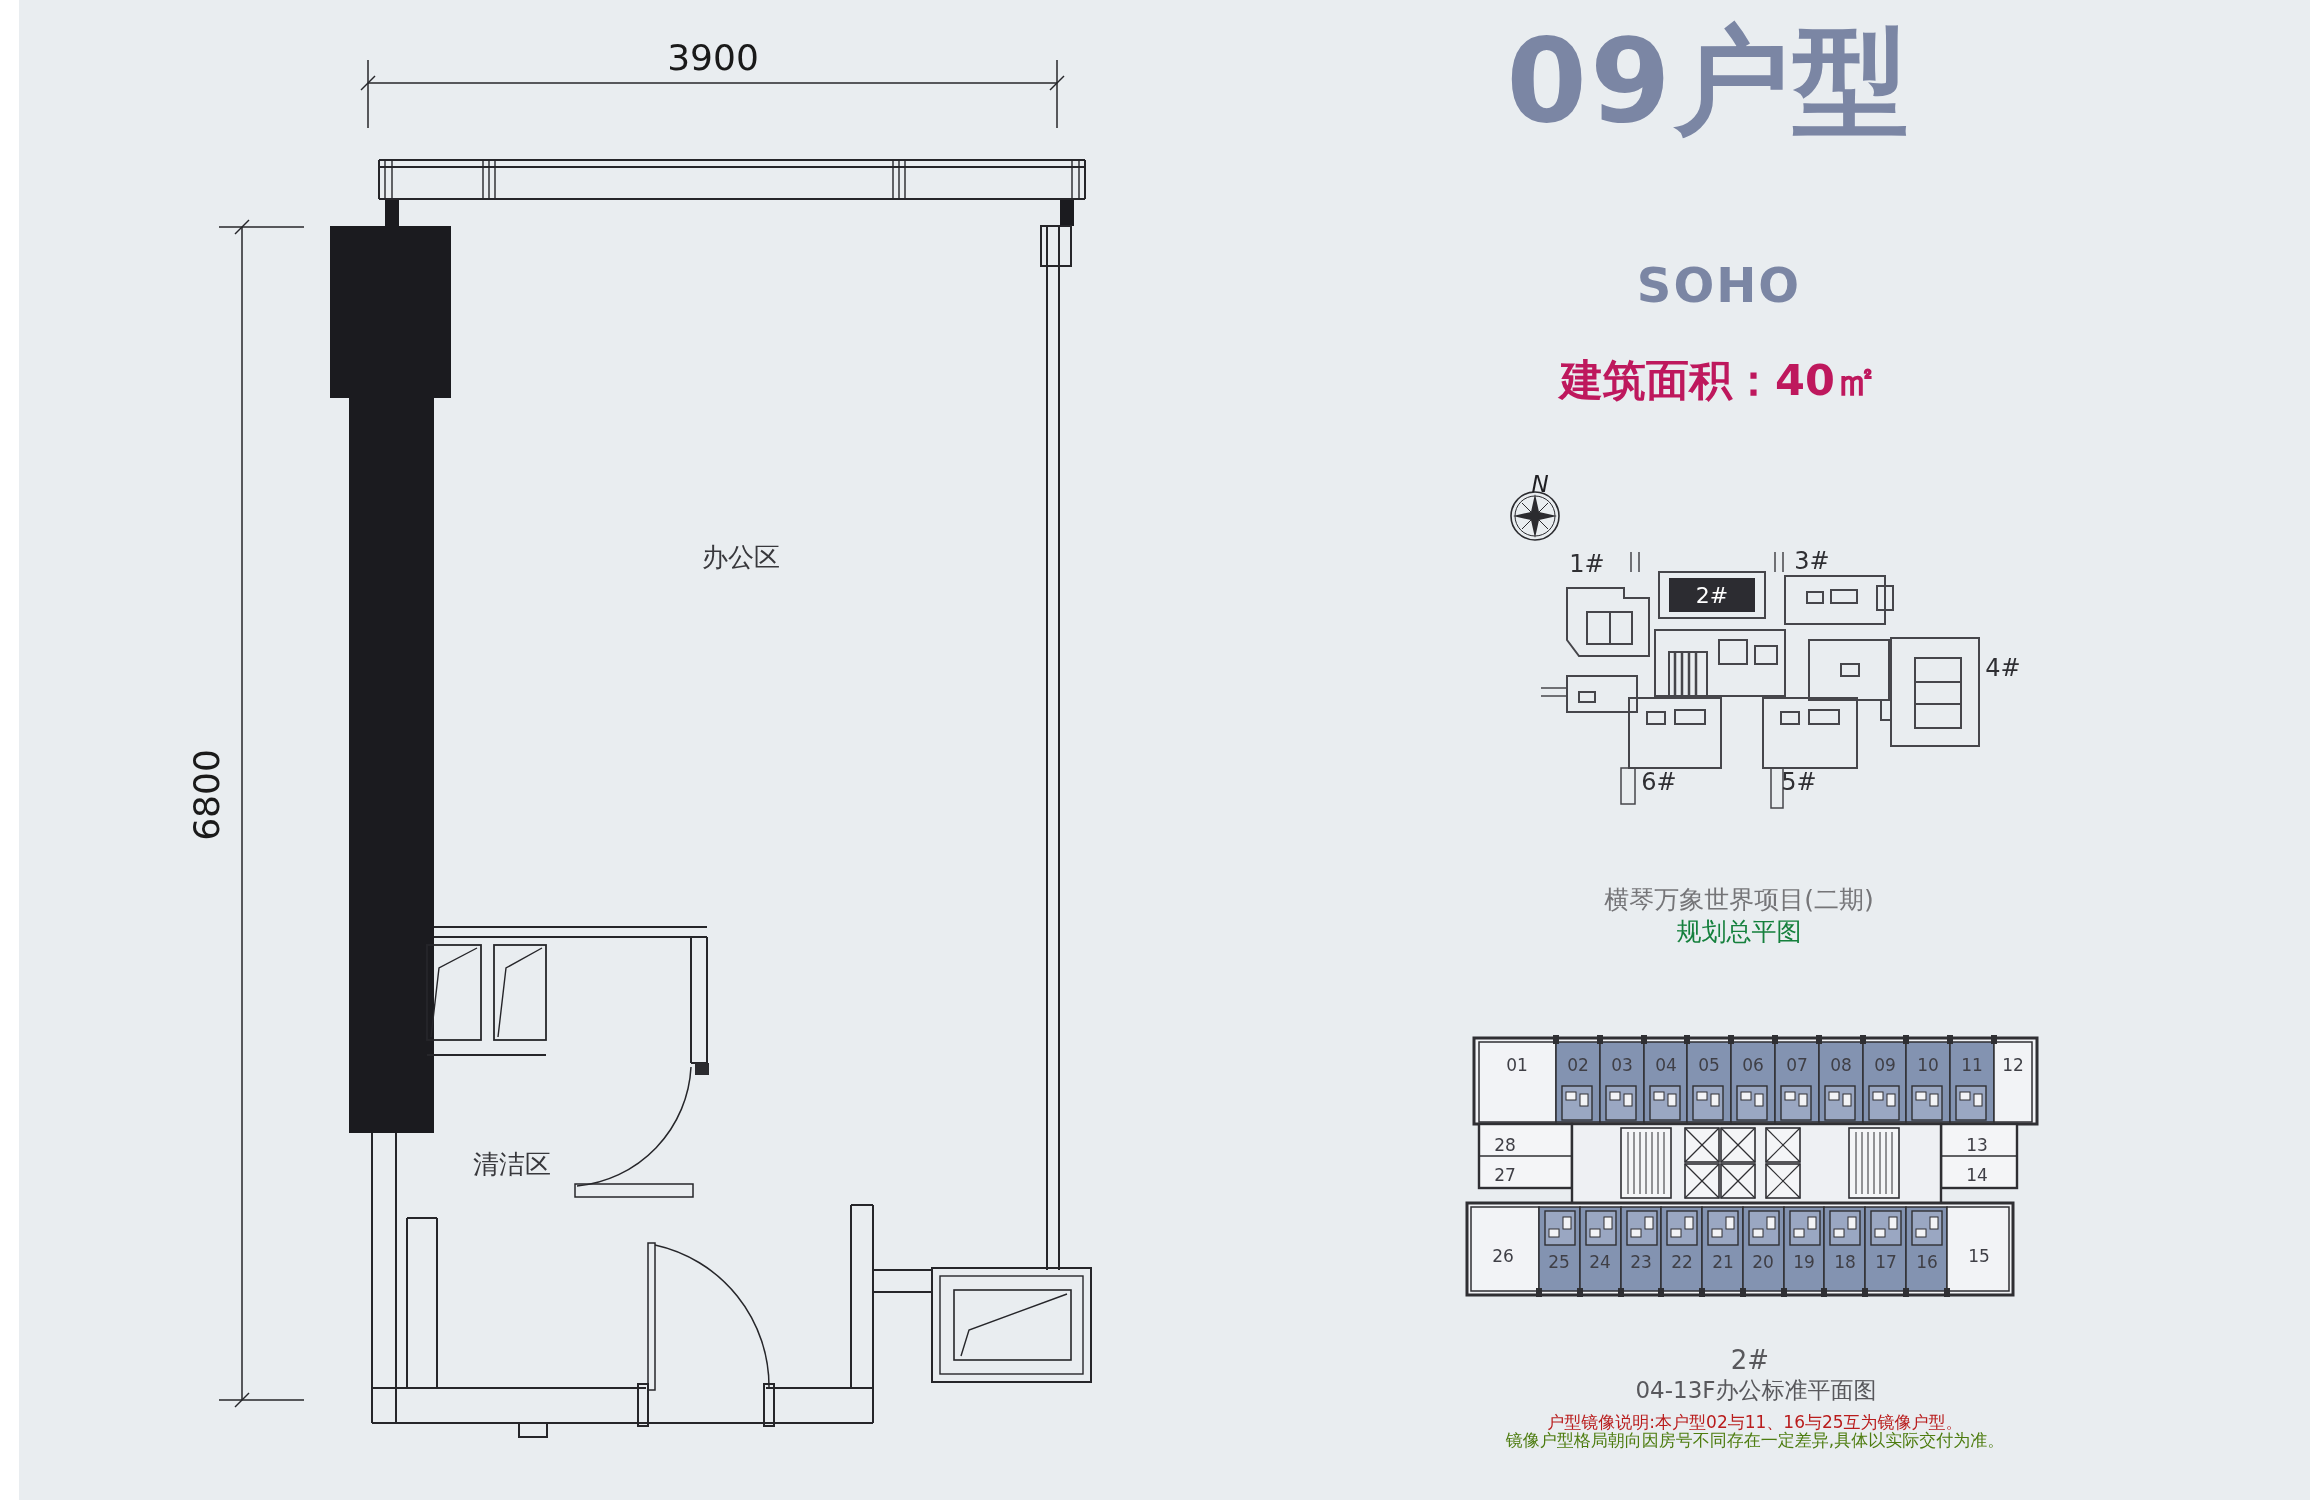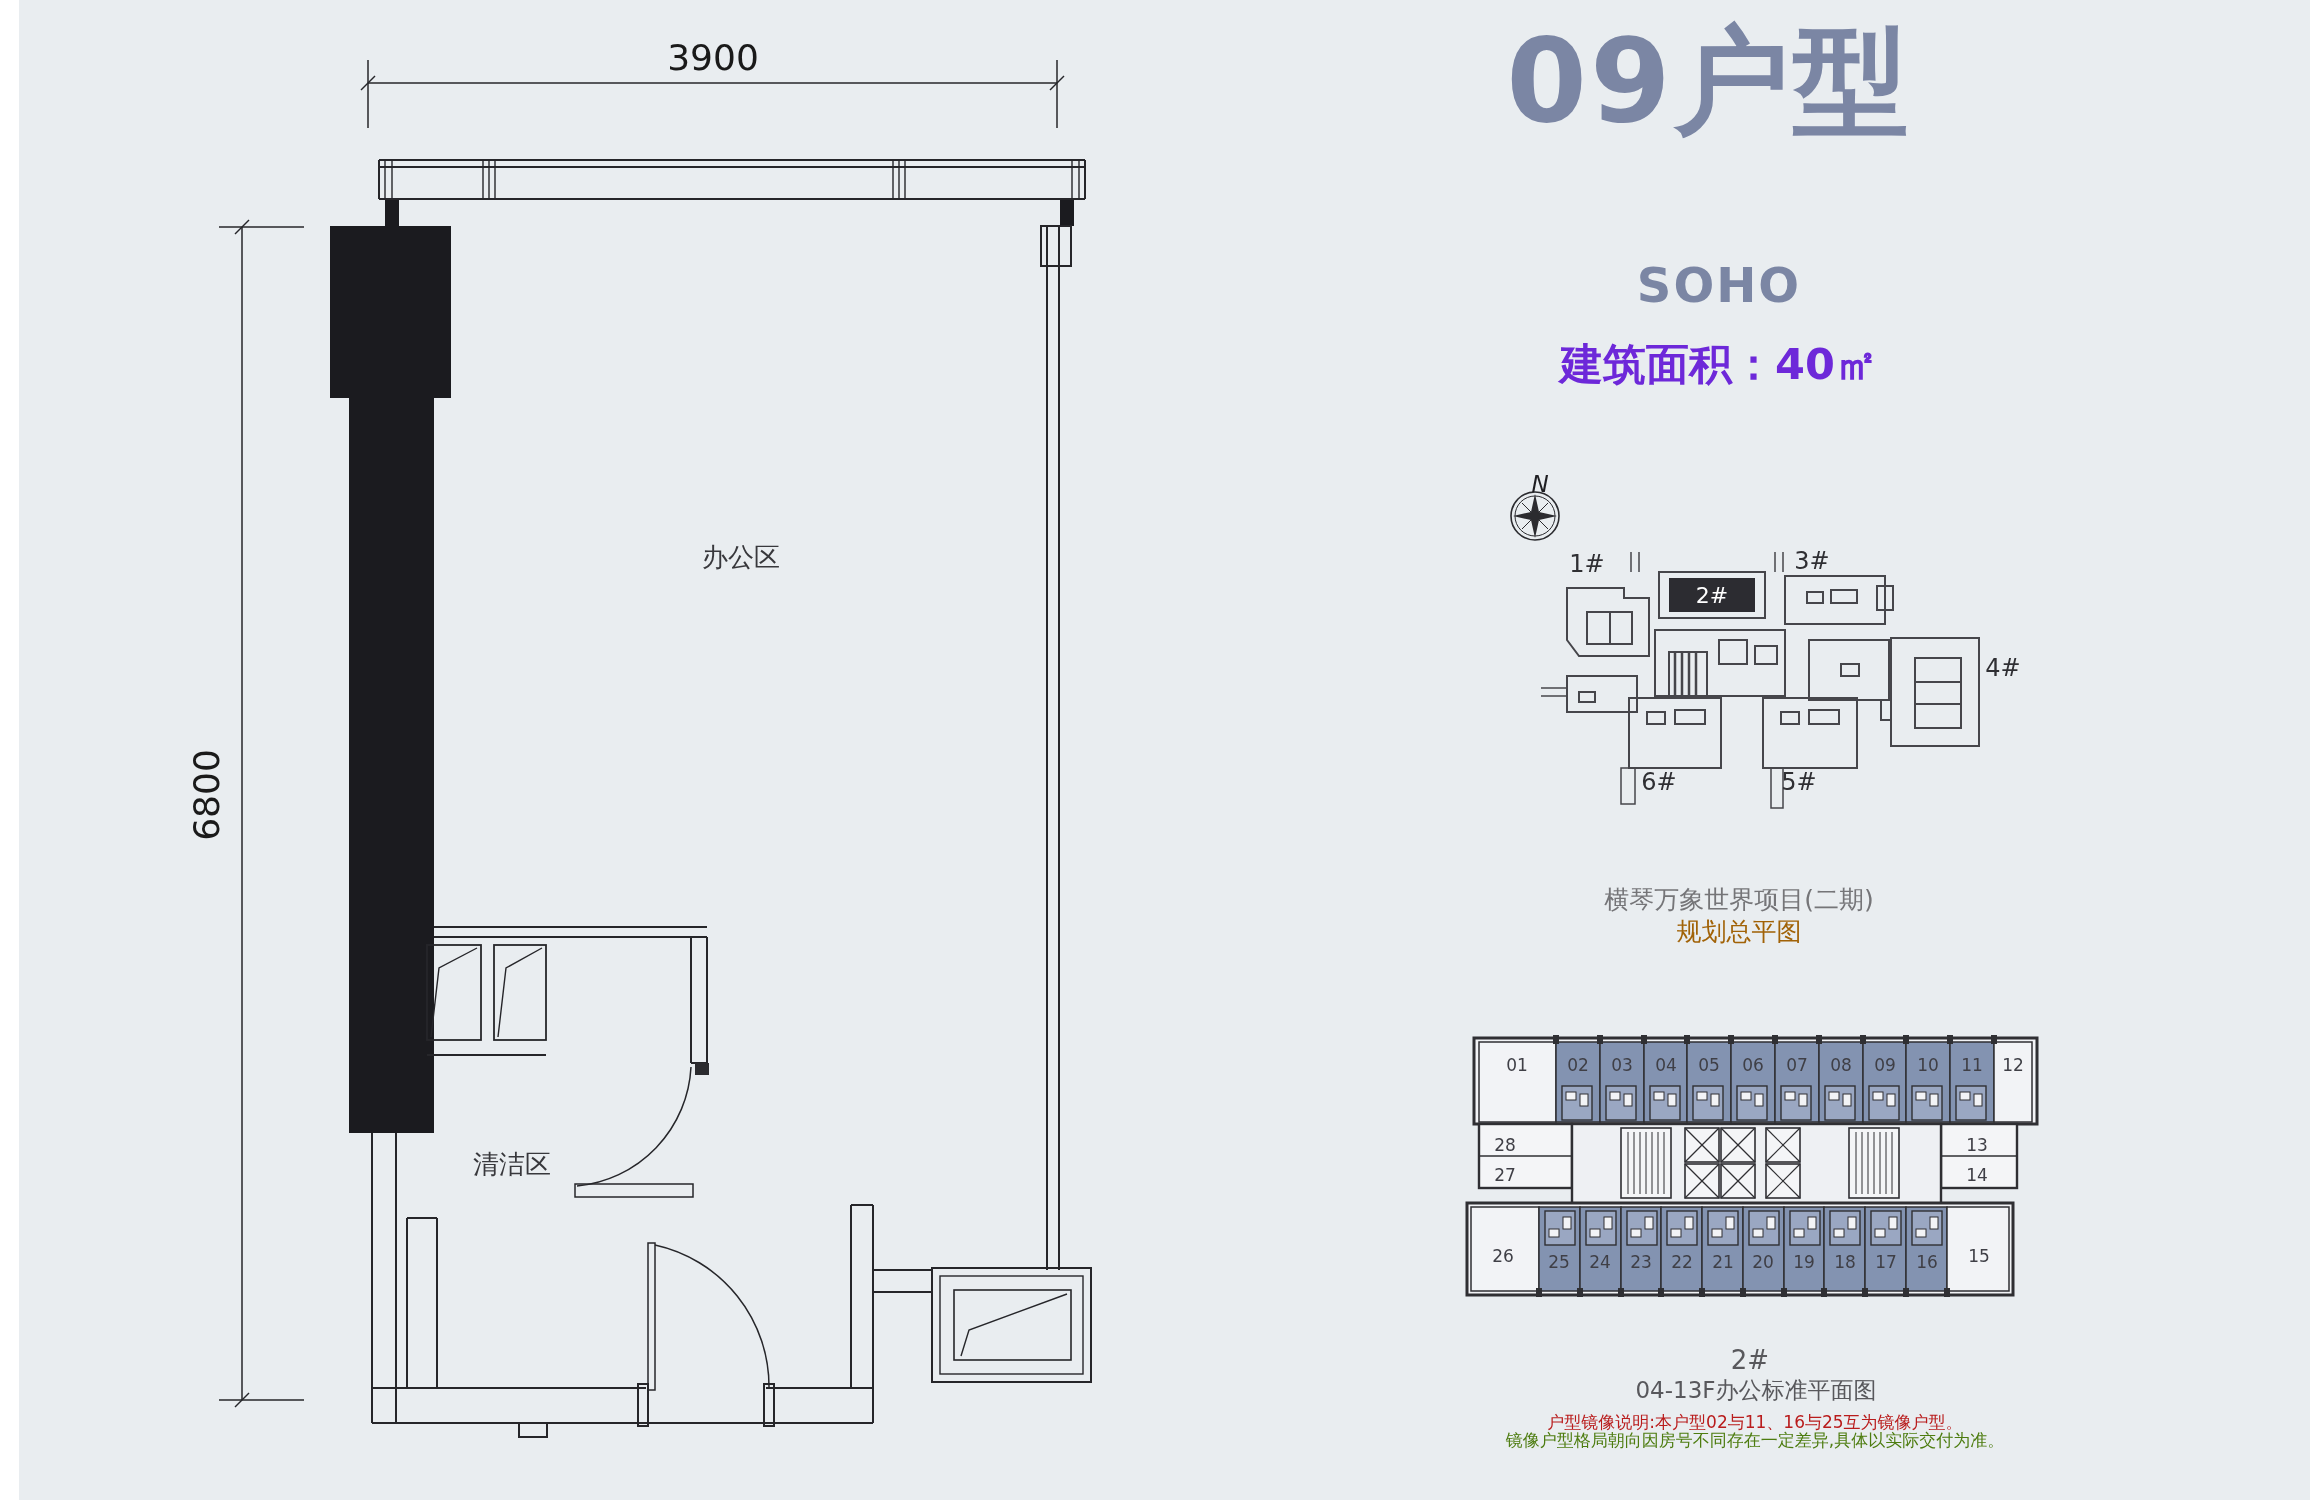--- a/index.html
+++ b/index.html
@@ -8,24 +8,24 @@
     background:#e9edf0;overflow:hidden;
     font-family:"DejaVu Sans","Liberation Sans",sans-serif;
     margin-left:19px;
   }
   svg{position:absolute;left:0;top:0;}
   .ovl{position:absolute;line-height:1.15;white-space:nowrap;}
   .title{left:1380px;top:14px;width:620px;text-align:center;
     font-size:116px;font-weight:bold;color:#7b86a4;letter-spacing:3px;}
   .subtitle{left:1450px;top:258px;width:500px;text-align:center;
     font-size:48px;font-weight:bold;color:#7b86a4;letter-spacing:2px;}
-  .area{left:1450px;top:340px;width:500px;text-align:center;
-    font-size:43px;font-weight:bold;color:#6d28d9;}
+  .area{left:1450px;top:356px;width:500px;text-align:center;
+    font-size:43px;font-weight:bold;color:#be185d;}
   .sitecap1{left:1470px;top:886px;width:500px;text-align:center;font-size:25px;color:#757578;}
-  .sitecap2{left:1470px;top:918px;width:500px;text-align:center;font-size:25px;color:#a16207;}
+  .sitecap2{left:1470px;top:918px;width:500px;text-align:center;font-size:25px;color:#15803d;}
   .platecap-b{left:1481px;top:1346px;width:500px;text-align:center;font-size:26px;color:#58585c;}
   .platecap-t{left:1481px;top:1377px;width:512px;text-align:center;font-size:23px;color:#58585c;}
   .note1{left:1486px;top:1413px;width:500px;text-align:center;font-size:17px;color:#b91c1c;}
   .note2{left:1486px;top:1431px;width:500px;text-align:center;font-size:17px;color:#4d7c0f;}
   .watermark{left:835px;top:702px;width:630px;text-align:center;
     font-size:88px;font-weight:bold;color:rgba(255,255,255,0.60);letter-spacing:1px;
     text-shadow:2px 3px 2px rgba(120,130,140,0.10);}
 </style>
 </head>
 <body>

